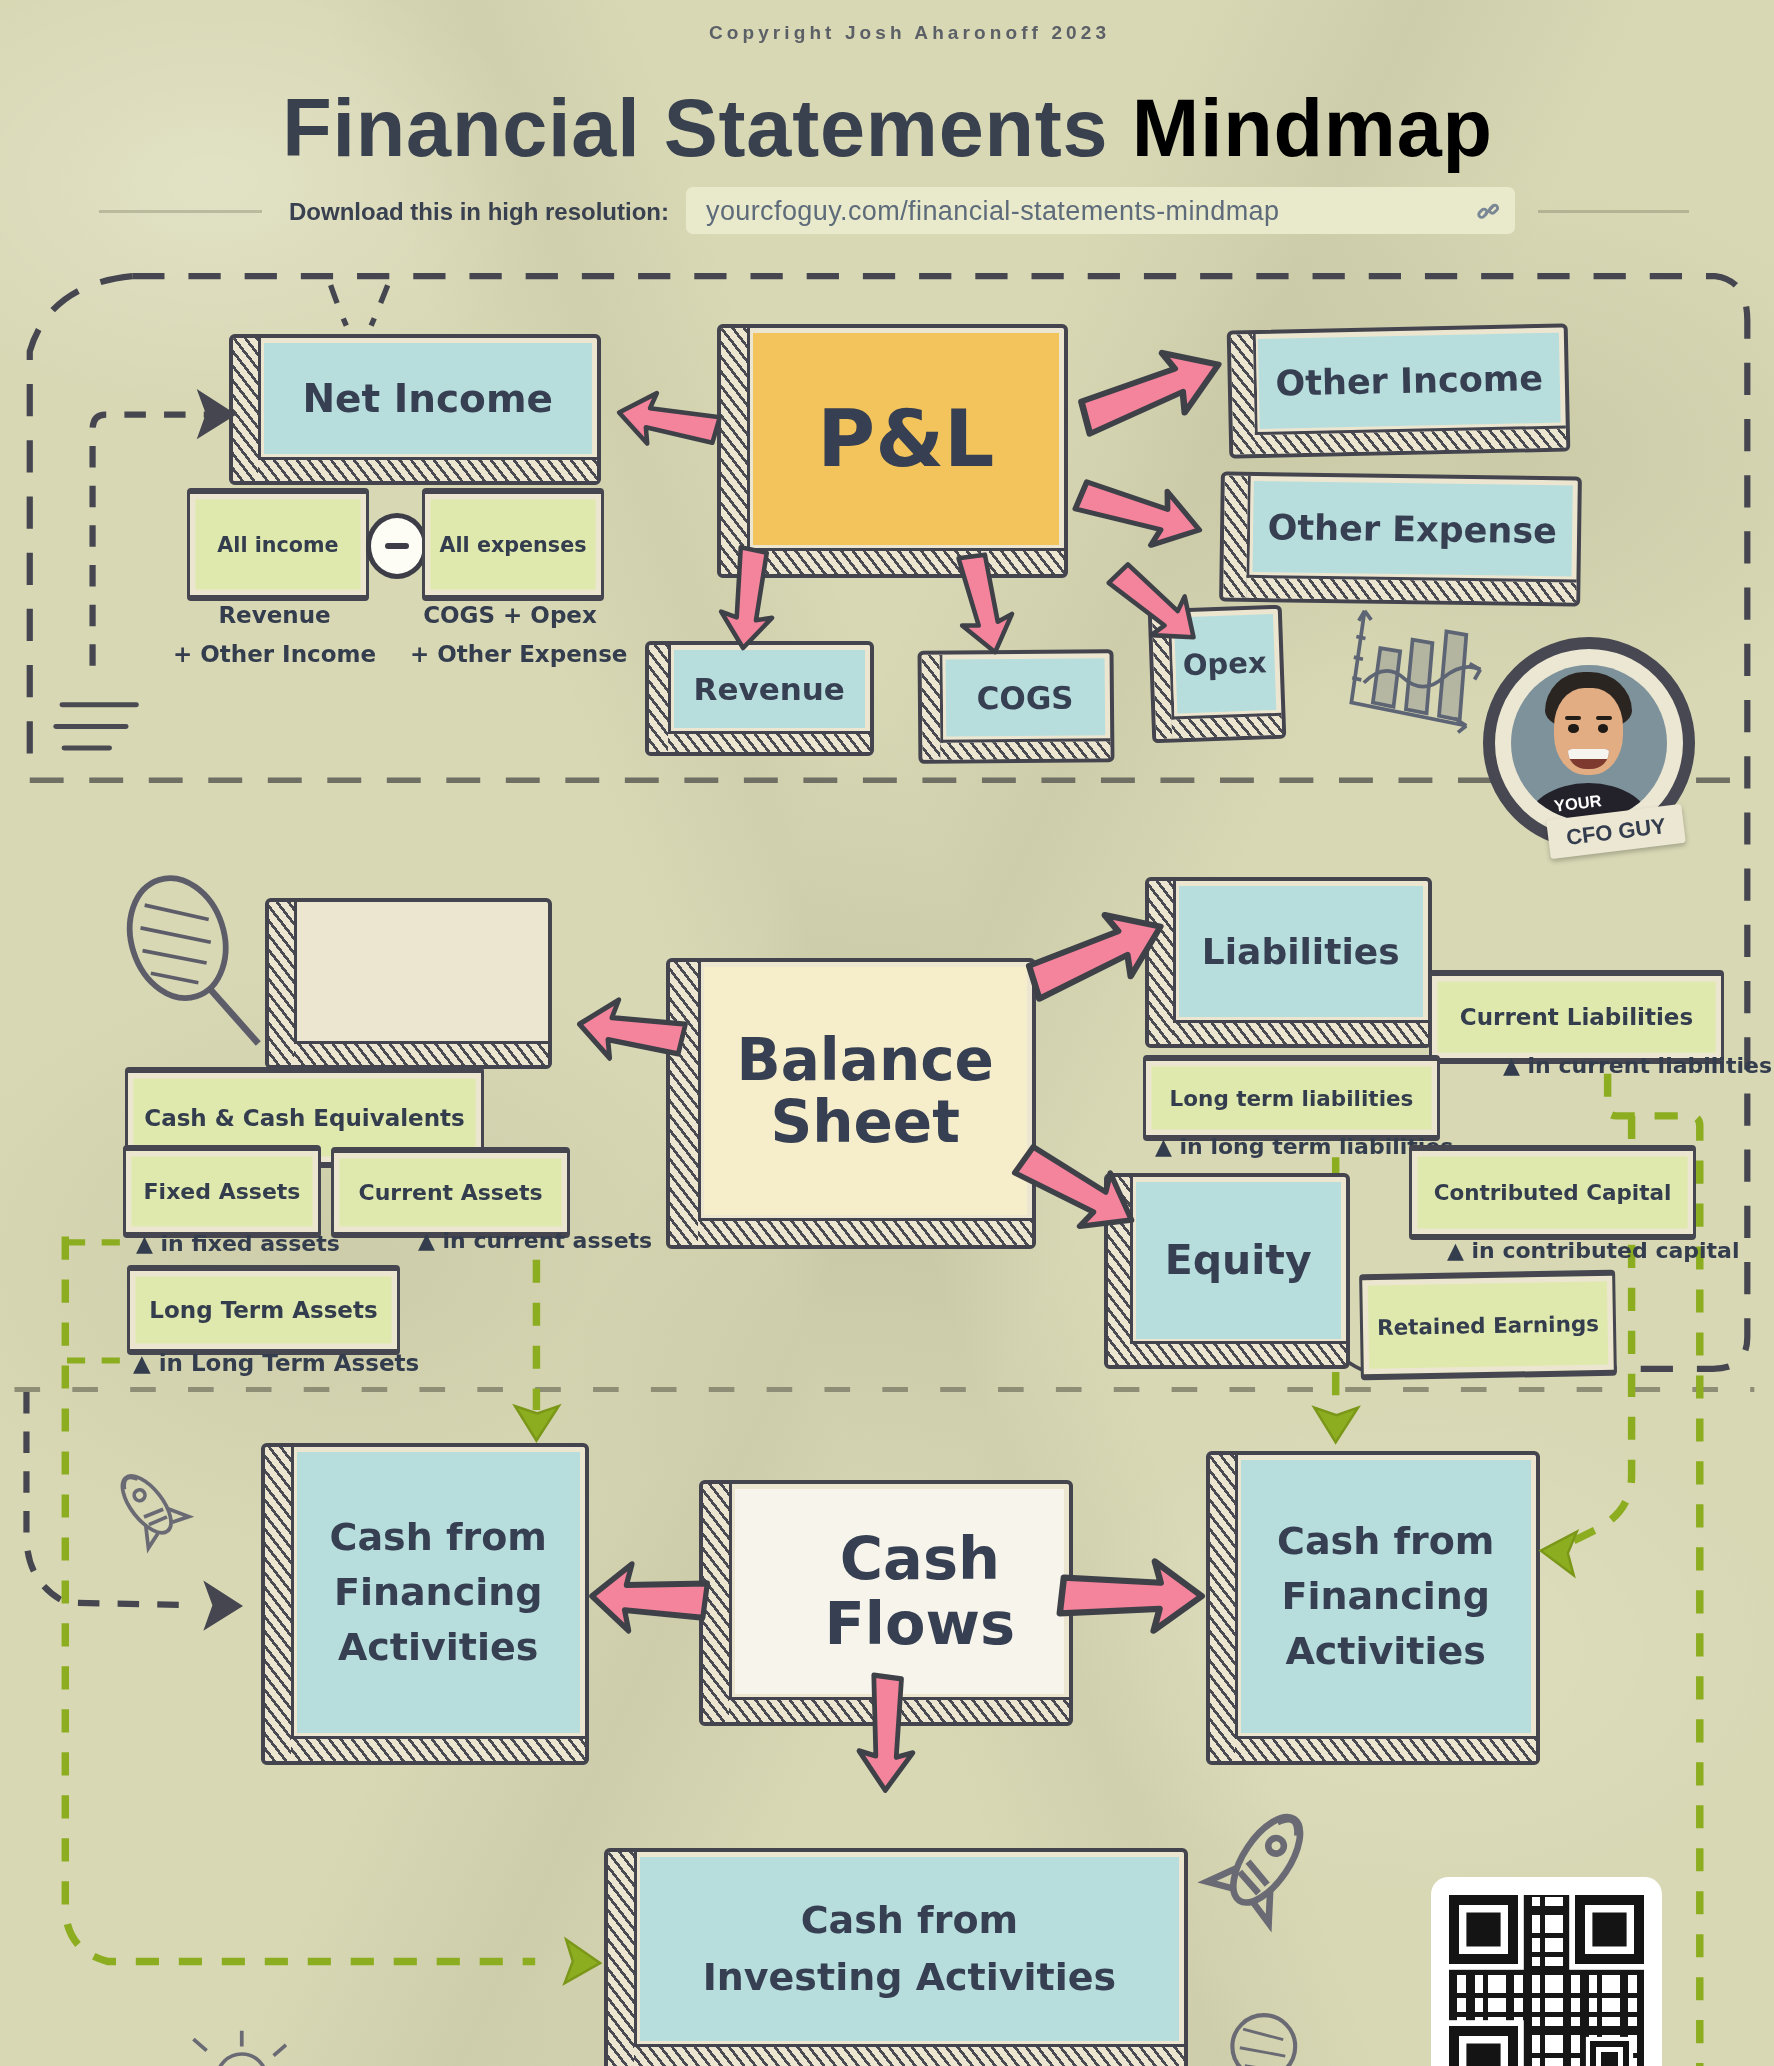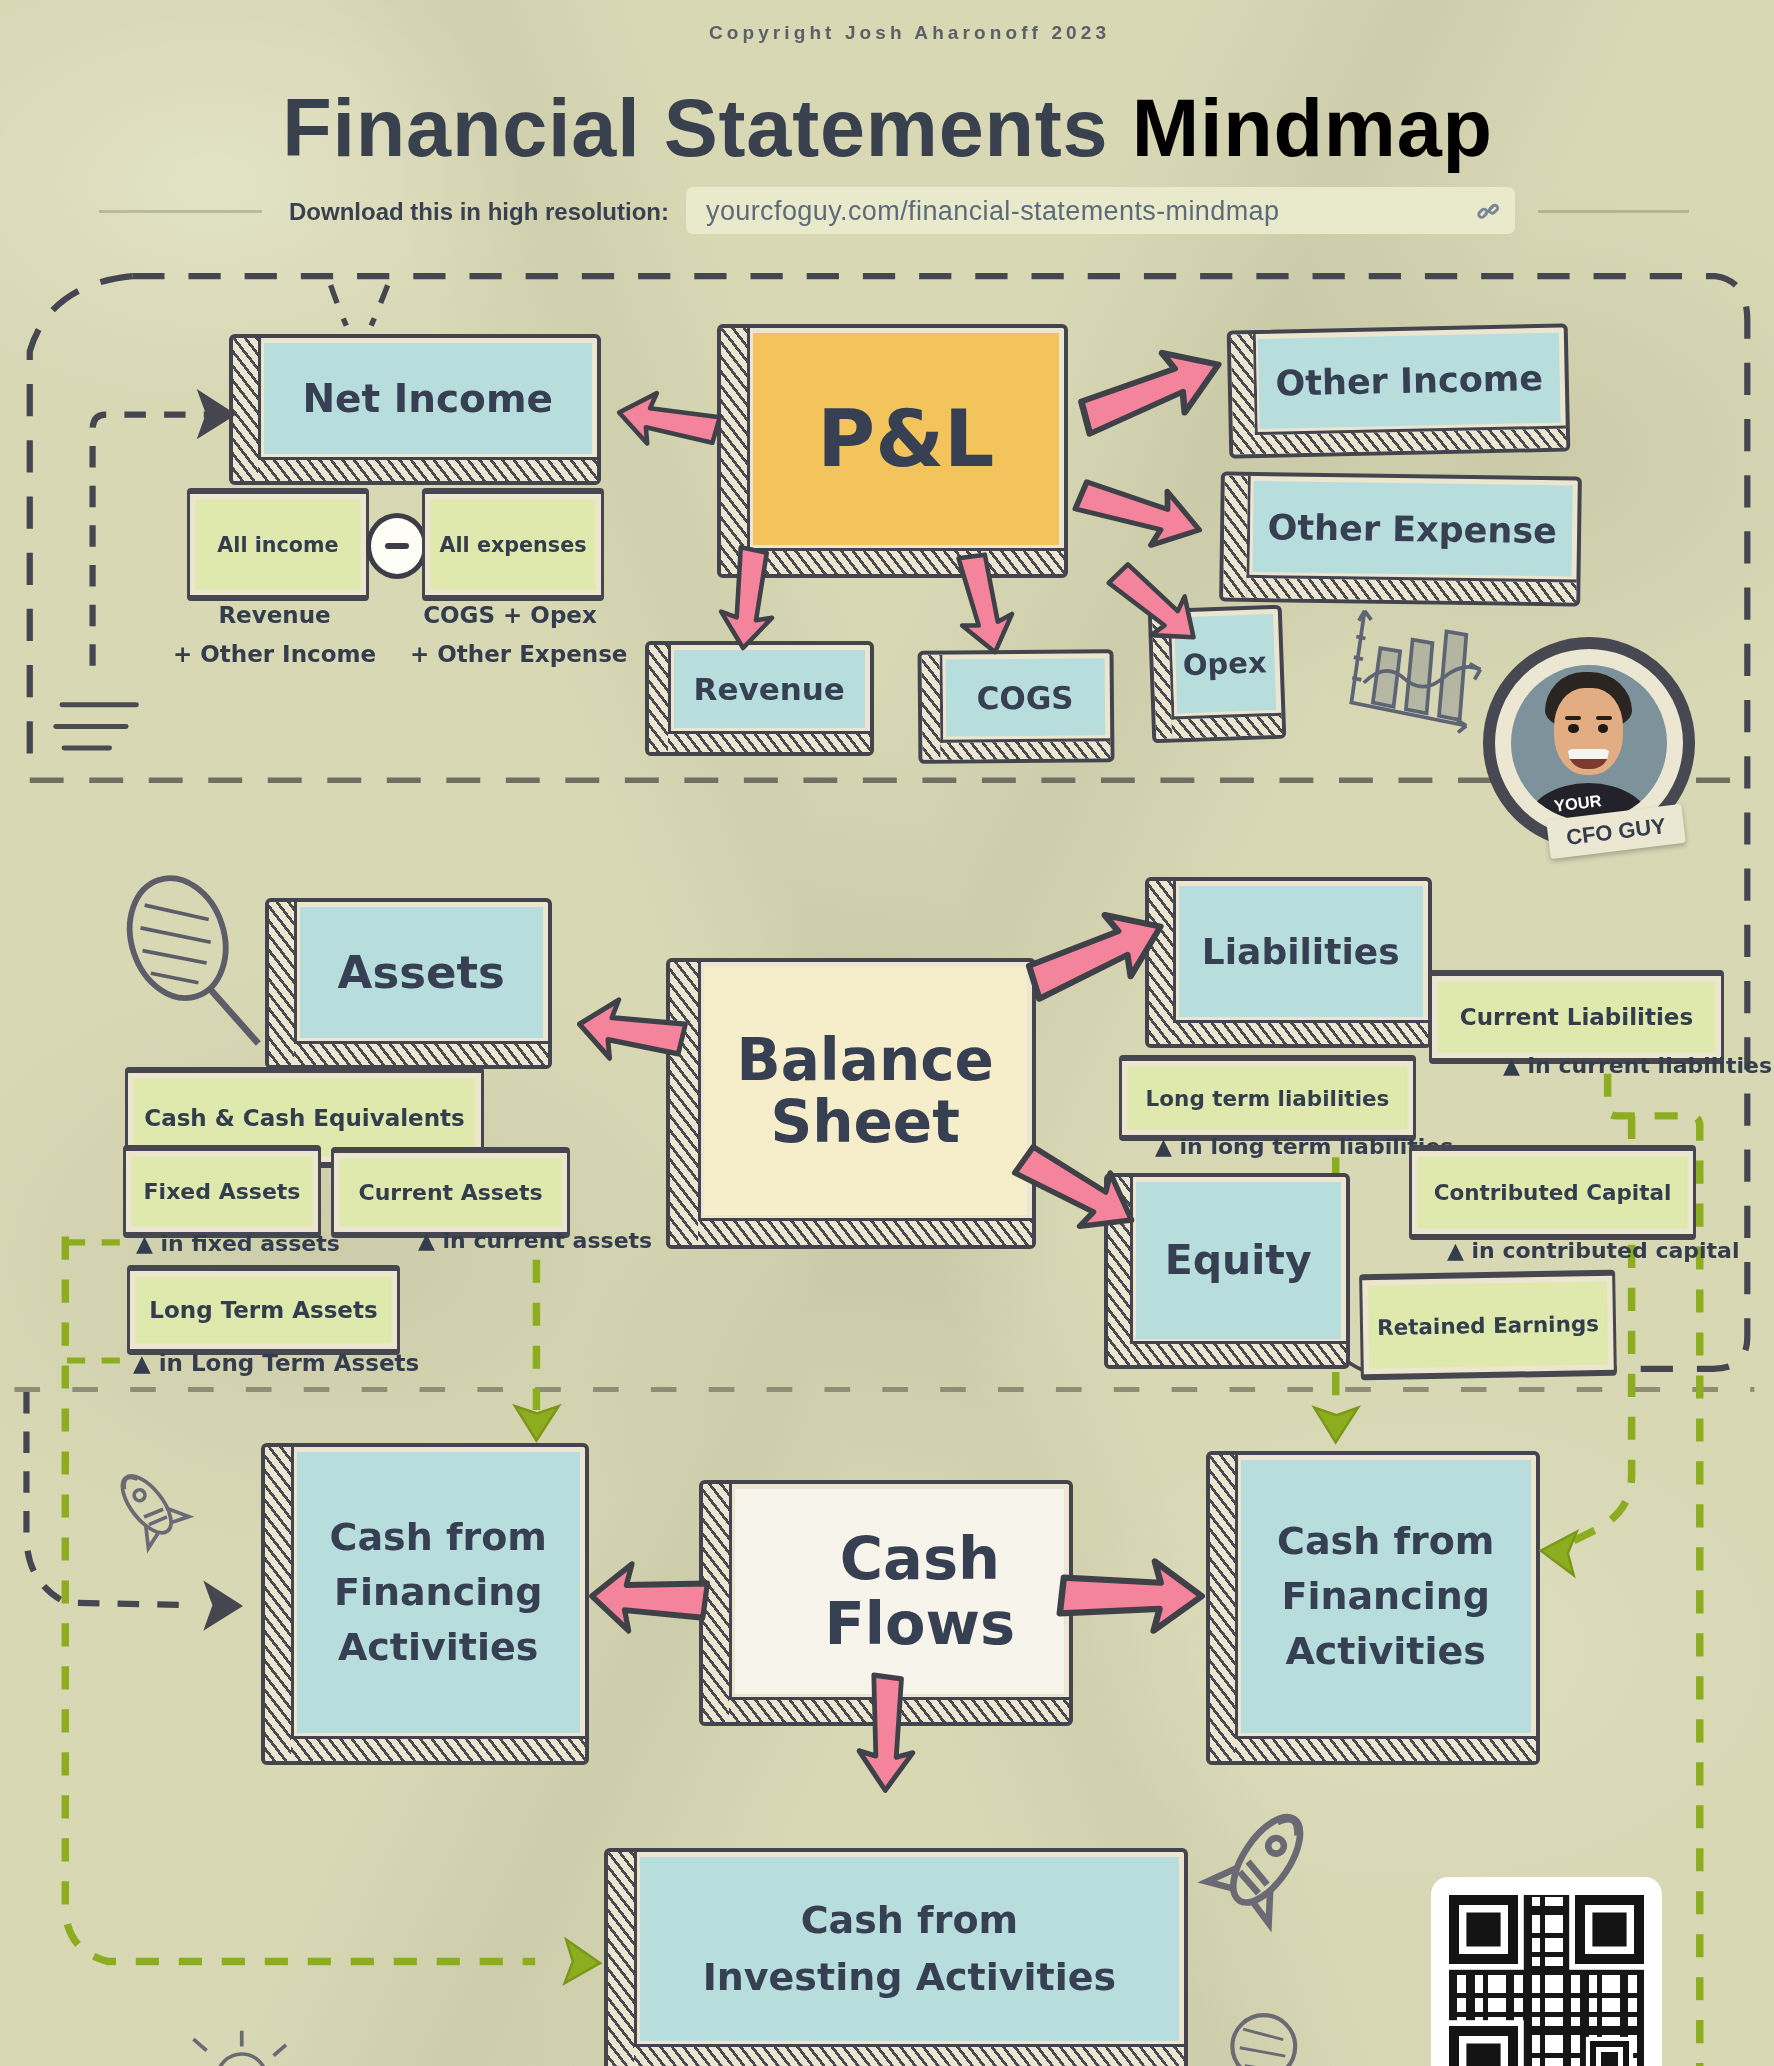--- a/index.html
+++ b/index.html
@@ -263,23 +263,20 @@
   </div>
   <div class="ph-your" style="left:59px;top:145px;font-size:16.5px;">YOUR</div>
   <div class="ph-tag" style="left:53px;top:163px;width:136px;height:39px;font-size:22px;">
     <span>CFO GUY</span>
   </div>
 </div>
 
 <div class="box3d" style="left:265px;top:898px;width:279px;height:163px;--s:25px;--b:21.5px;">
   <div class="hl"></div>
     <div class="hb"></div>
-  <div class="face" style="font-size:45px;">
-      <span>Assets</span>
-    </div>
 </div>
 <div class="box3d" style="left:666px;top:958px;width:362px;height:283px;--s:28px;--b:24px;">
   <div class="hl"></div>
     <div class="hb"></div>
   <div class="face cream" style="font-size:58px;line-height:1.08;font-weight:700;">
     <span>Balance</span>
     <span>Sheet</span>
   </div>
 </div>
 <div class="box3d" style="left:1145px;top:877px;width:279px;height:163px;--s:24px;--b:21.5px;">
@@ -310,21 +307,21 @@
   <span>Long Term Assets</span>
 </div>
 <div class="cap" style="left:136px;top:1231px;">▲ in fixed assets</div>
 <div class="cap" style="left:418px;top:1228px;">▲ in current assets</div>
 <div class="cap" style="left:133px;top:1350px;font-size:23px;">▲ in Long Term Assets</div>
 
 <div class="gbox" style="left:1429px;top:970px;width:289px;height:82px;font-size:23px;">
   <span>Current Liabilities</span>
 </div>
 <div class="cap" style="left:1503px;top:1053px;">▲ in current liabilities</div>
-<div class="gbox" style="left:1119px;top:1055px;width:291px;height:74px;font-size:21.5px;">
+<div class="gbox" style="left:1143px;top:1055px;width:291px;height:74px;font-size:21.5px;">
   <span>Long term liabilities</span>
 </div>
 <div class="cap" style="left:1155px;top:1134px;">▲ in long term liabilities</div>
 <div class="gbox" style="left:1409px;top:1145px;width:281px;height:83px;font-size:21.5px;">
   <span>Contributed Capital</span>
 </div>
 <div class="cap" style="left:1447px;top:1238px;">▲ in contributed capital</div>
 <div class="gbox" style="left:1360px;top:1272px;width:250px;height:94px;font-size:21.5px;transform:rotate(-1deg);">
   <span>Retained Earnings</span>
 </div>

